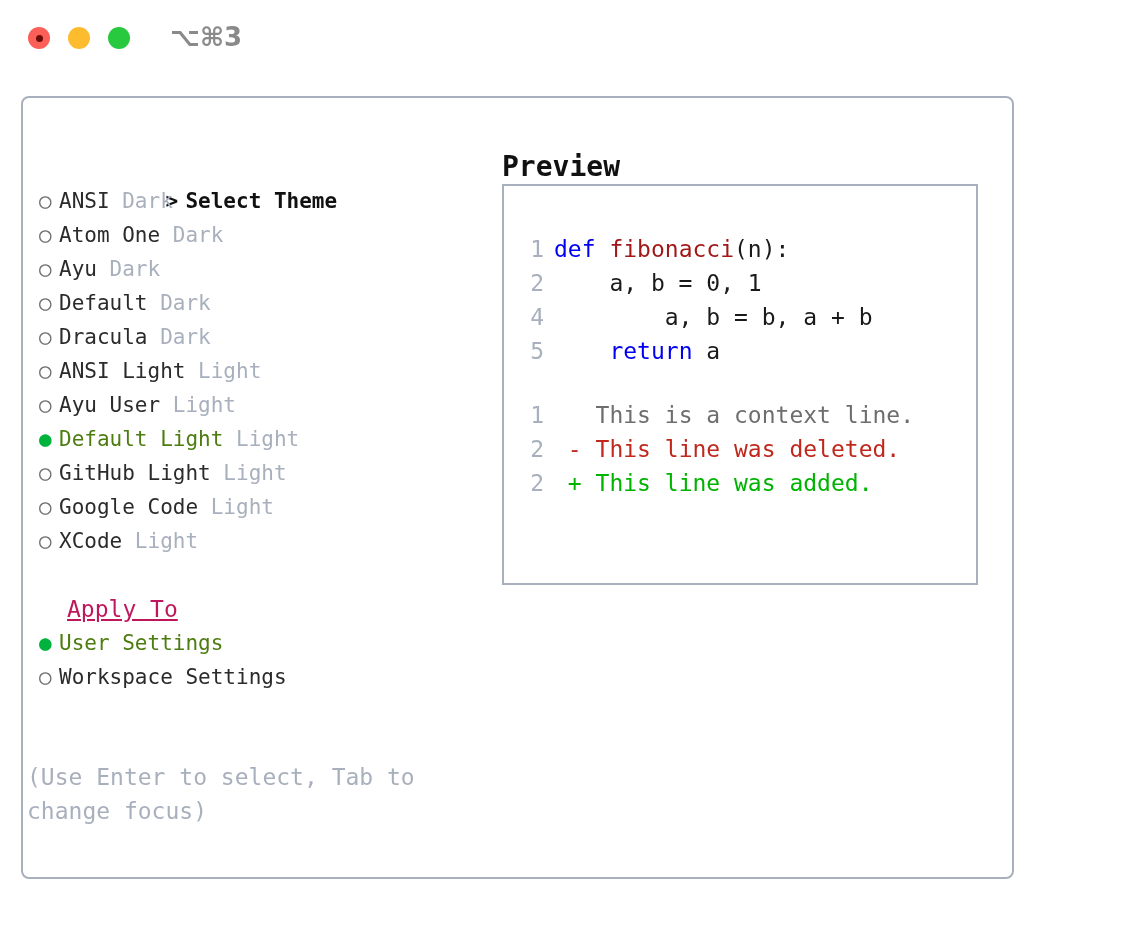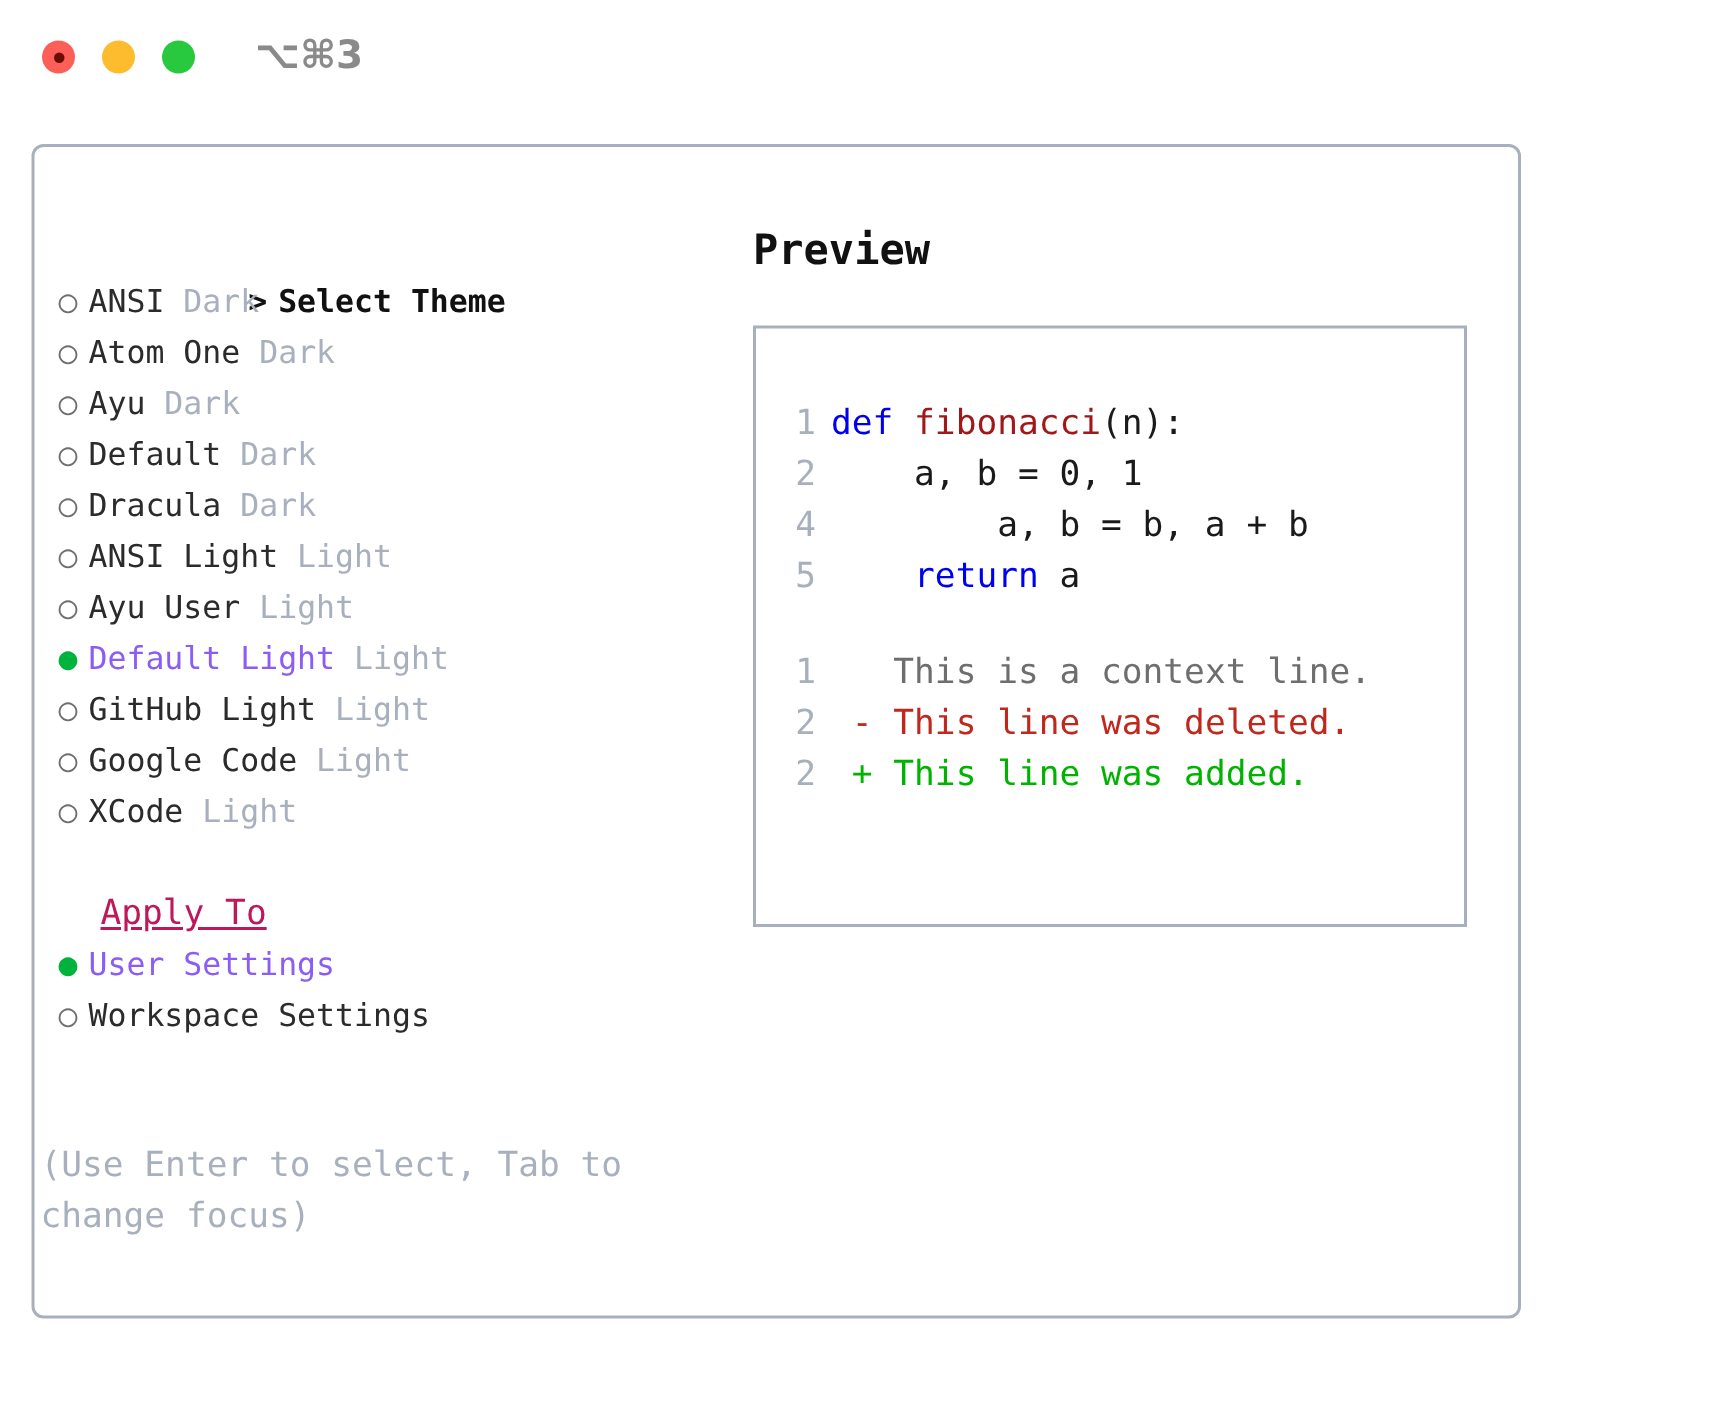--- a/index.html
+++ b/index.html
@@ -113,21 +113,21 @@
 
   .bullet {
     display: inline-block;
     width: 20px;
     text-align: left;
   }
   .bullet.off { color: #6f6f6f; }
   .bullet.on  { color: #00b33c; }
 
   .item-label    { color: #2b2b2b; }
-  .item-label.sel{ color: #8b5cf6; }
+  .item-label.sel{ color: #4d7c0f; }
   .item-variant  { color: #a8b0bd; }
 
   .spacer-row { height: 34px; }
 
   .section-label {
     height: 34px;
     line-height: 34px;
     font-size: 23px;
     color: #be185d;
     padding-left: 28px;
@@ -154,21 +154,20 @@
     width: 490px;
   }
   .preview-title {
     font-size: 28px;
     font-weight: bold;
     color: #111111;
     line-height: 34px;
     white-space: pre;
   }
   .preview-box {
-    margin-top: 33px;
     width: 476px;
     height: 401px;
     border: 2px solid #a9b0bd;
     box-sizing: border-box;
     background: #ffffff;
     position: relative;
   }
   .code {
     position: absolute;
     left: 18px;

